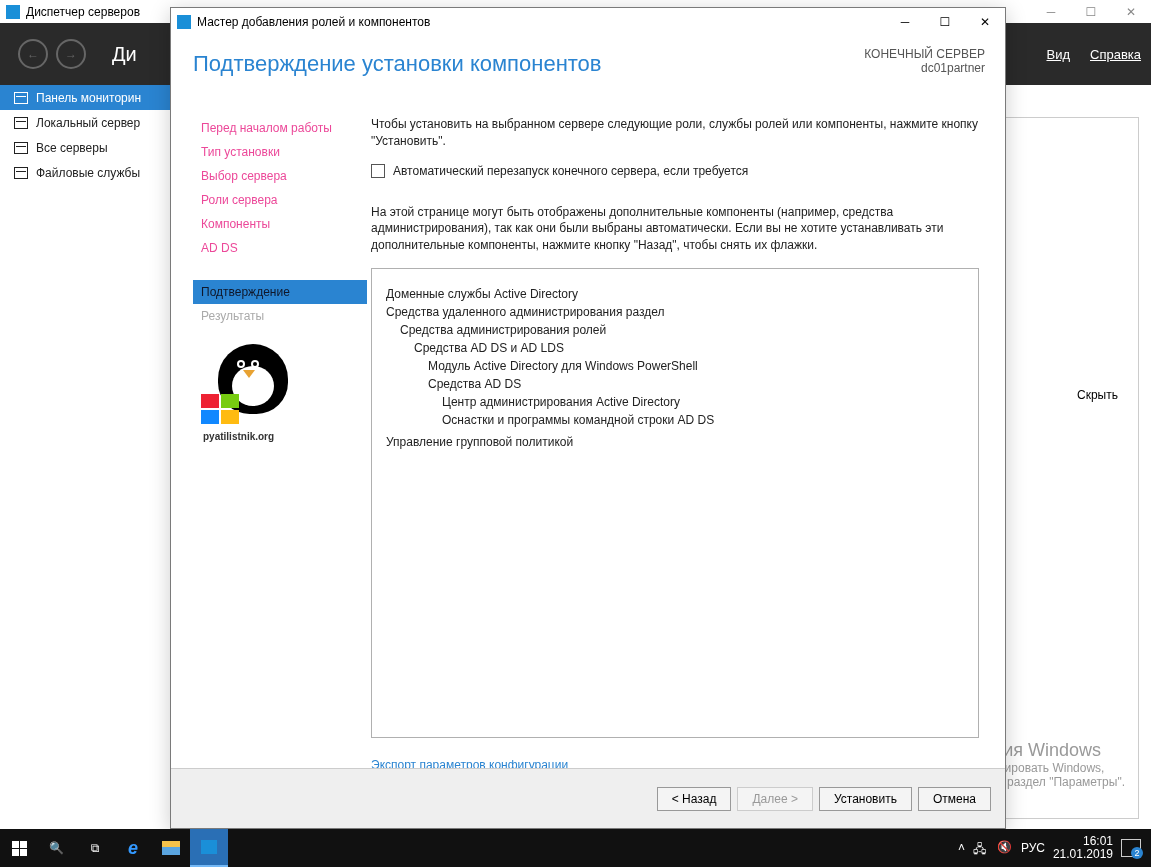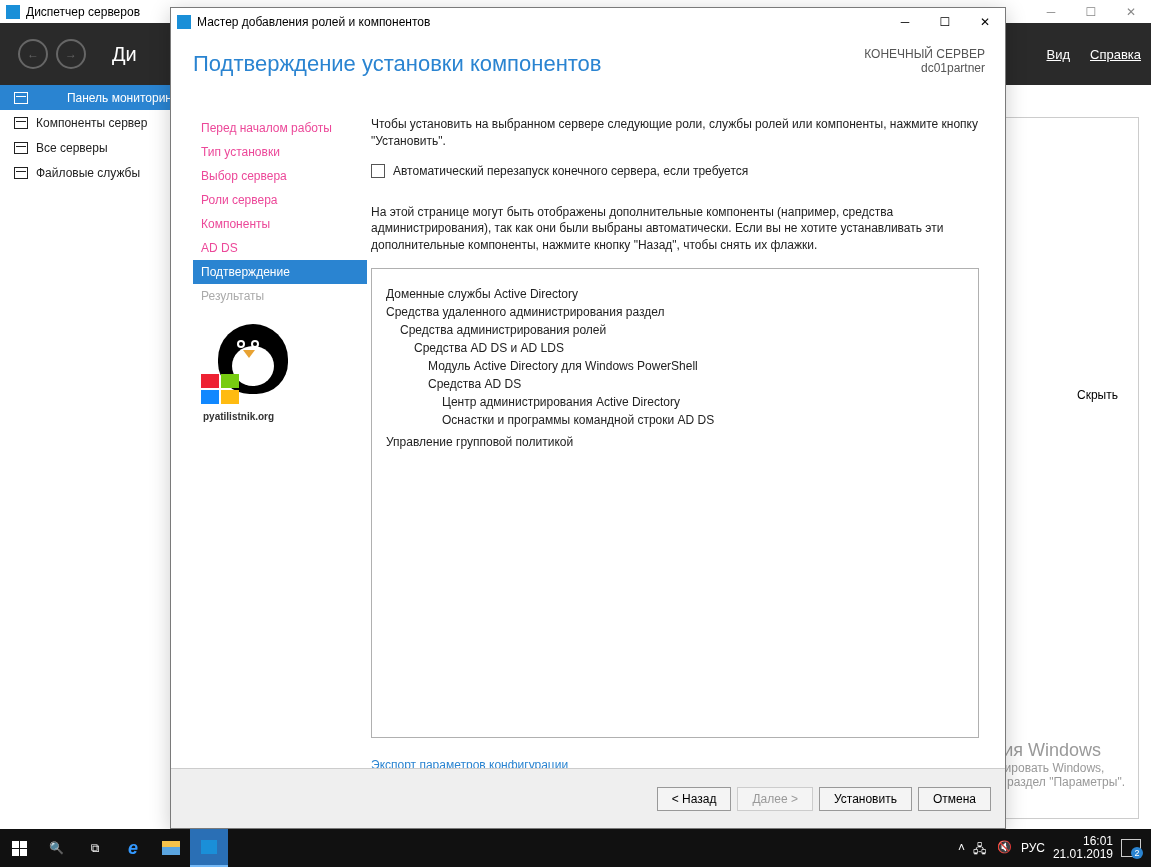--- a/index.html
+++ b/index.html
@@ -13,42 +13,42 @@
 
 .darkbar { position:absolute; top:23px; left:0; right:0; height:62px; background:#2a2a2a; color:#fff; display:flex; align-items:center; }
 .darkbar .nav { display:flex; gap:8px; margin-left:18px; }
 .darkbar .circle { width:30px; height:30px; border:2px solid #666; border-radius:50%; display:flex; align-items:center; justify-content:center; color:#666; }
 .darkbar .btxt { margin-left:26px; font-size:20px; font-weight:300; }
 .darkbar .right { position:absolute; right:10px; display:flex; gap:20px; }
 .darkbar .right span { font-size:13px;text-decoration:underline; }
 
 .sidebar { position:absolute; top:85px; left:0; width:172px; background:#fff; }
 .sidebar .item { height:25px; display:flex; align-items:center; padding-left:14px; gap:8px; color:#222; }
-.sidebar .item.active { background:#2a84d1; color:#fff;justify-content:space-between; }
+.sidebar .item.active { background:#2a84d1; color:#fff; }
 .sidebar .iconsm { width:14px; height:12px; border:1px solid currentColor; display:inline-block; position:relative; }
 .sidebar .iconsm::after { content:""; position:absolute; left:1px; right:1px; top:3px; height:1px; background:currentColor; }
 
 .mainpanel { position:absolute; top:117px; left:180px; right:12px; bottom:48px; background:#fff; border:1px solid #ccc; }
 .hidebtn { position:absolute; right:20px; top:270px; font-size:12px; }
 
 
 .wizard { position:absolute; top:7px; left:170px; width:836px; height:822px; background:#fff; border:1px solid #7a7a7a; box-shadow:0 4px 20px rgba(0,0,0,.2); }
 .wz-title { height:27px; display:flex; align-items:center; padding-left:6px; border-bottom:0; }
 .wz-title .iconbox { width:14px; height:14px; background:#1a8fd8; display:inline-block; margin-right:6px; }
 .wz-wincontrols { position:absolute; right:0; top:0; height:27px; display:flex; }
 .wz-wincontrols div { width:40px; height:27px; display:flex; align-items:center; justify-content:center; color:#000; font-size:12px; }
 
 .wz-head { padding:16px 34px 0 22px; height:85px; position:relative; }
 .wz-head h1 { font-size:22px; font-weight:400; color:#2a84d1; }
 .wz-head .target { position:absolute; right:20px; top:12px; text-align:right; color:#555; font-size:11px; }
 
 .wz-body { position:absolute; top:108px; left:0; right:0; bottom:60px; display:flex; }
 .wz-steps { width:196px; padding:0 0 0 22px; }
 .wz-steps .step { padding:5px 8px; color:#ec4899; font-size:12px; cursor:default; }
-.wz-steps .step.selected { background:#2a84d1; color:#ffffff; }
+.wz-steps .step.selected { background:#2a84d1; color:#0f172a;margin-top:20px; }
 .wz-steps .step.disabled { color:#aaa; }
 
 .wz-logo { margin:16px 0 0 22px; width:120px; height:100px; position:relative; }
 .wz-logo .peng { width:70px; height:70px; background:#000; border-radius:50% 50% 45% 45%; position:absolute; left:25px; top:0; }
 .wz-logo .peng::after { content:""; position:absolute; left:14px; top:22px; width:42px; height:40px; background:#fff; border-radius:50%; }
 .wz-logo .eye { position:absolute; width:8px; height:8px; background:#fff; border-radius:50%; top:16px; }
 .wz-logo .eye.l{ left:44px;} .wz-logo .eye.r{ left:58px;}
 .wz-logo .eye::after{content:"";position:absolute;left:2px;top:2px;width:4px;height:4px;background:#000;border-radius:50%;}
 .wz-logo .beak { position:absolute; left:50px; top:26px; width:0;height:0;border-left:6px solid transparent;border-right:6px solid transparent;border-top:8px solid #e8a232; }
 .wz-logo .flag { position:absolute; left:8px; top:50px; display:grid; grid-template-columns:18px 18px; grid-template-rows:14px 14px; gap:2px; }
@@ -112,21 +112,21 @@
   </div>
 </div>
 
 <div class="sidebar" id="sb">
     <div class="item active">
       <span class="iconsm"></span>
       <span>Панель мониторин</span>
     </div>
     <div class="item">
       <span class="iconsm"></span>
-      <span>Компоненты сервер</span>
+      <span>Локальный сервер</span>
     </div>
     <div class="item">
       <span class="iconsm"></span>
       <span>Все серверы</span>
     </div>
     <div class="item">
       <span class="iconsm"></span>
       <span>Файловые службы</span>
     </div>
   </div>

